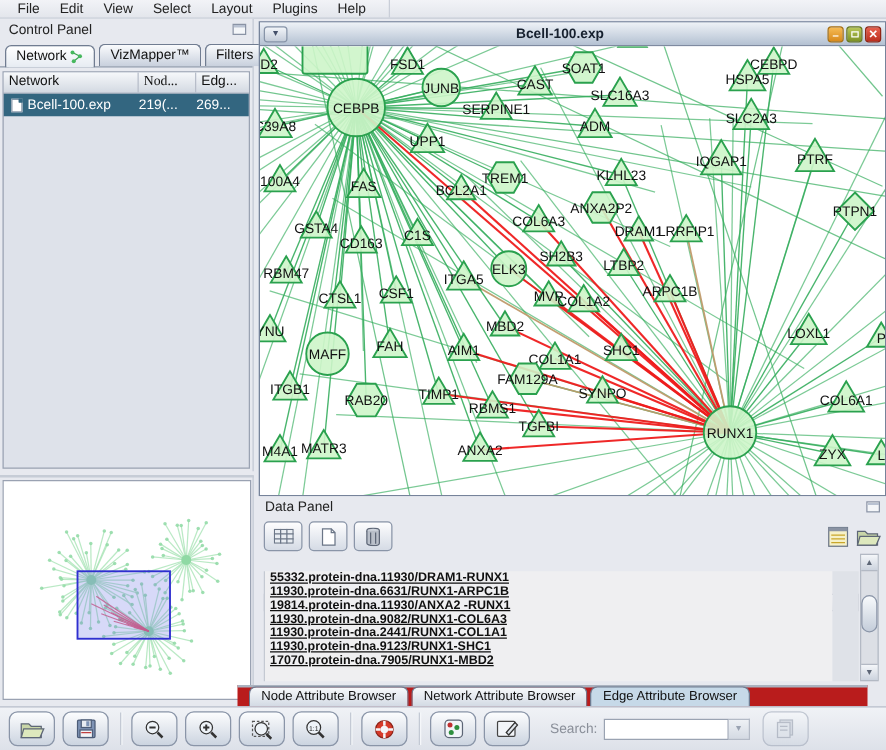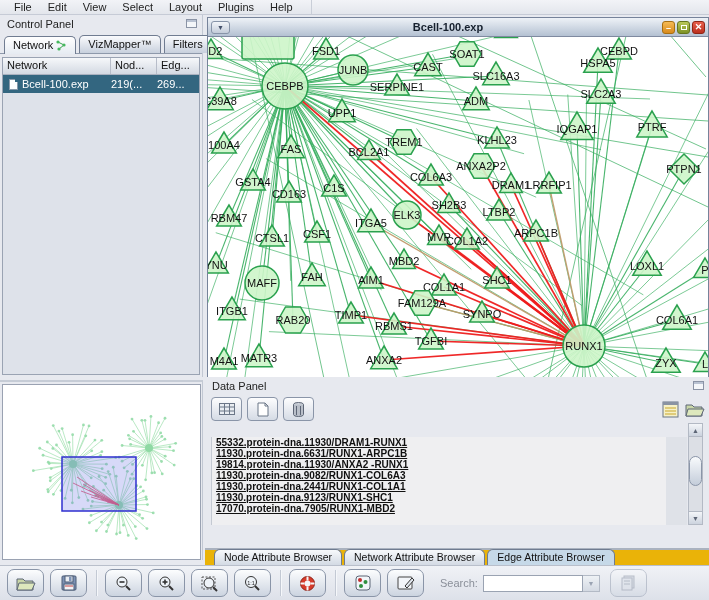--- a/index.html
+++ b/index.html
@@ -25,21 +25,21 @@
   .cp-tabs { display:flex; align-items:flex-end; height:22px; padding-left:4px;
     border-bottom:1px solid #8e99ab; }
   .cp-tab { border:1px solid #707c91; border-bottom:none; border-radius:5px 5px 0 0;
     padding:2px 8px 3px 8px; margin-right:3px; font-size:11px;
     background:linear-gradient(#fafbfd,#c8d0dd); display:flex; align-items:center; gap:3px; }
   .cp-tab.sel { background:linear-gradient(#ffffff,#e6ebf2); position:relative; top:1px; }
   .cp-table { margin:3px 2px 0 2px; border:1px solid #9aa3b3; background:#dee2ea; height:318px; }
   .cp-thead { display:flex; height:17px; background:linear-gradient(#f6f8fa,#d3d9e2);
     border-bottom:1px solid #aab1bf; font-size:11px; }
   .cp-th { padding:1px 4px; border-right:1px solid #b7bdc9; overflow:hidden; white-space:nowrap; }
-  .cp-th.c1 { flex:1; } .cp-th.c2 { width:46px; } .cp-th.c3 { width:42px; border-right:none; }
+  .cp-th.c1 { flex:1; } .cp-th.c2 { width:46px;font-family:Liberation Serif, serif; } .cp-th.c3 { width:42px; border-right:none; }
   .cp-row { display:flex; height:18px; align-items:center; background:#336680; color:#fff; font-size:11px; }
   .cp-cell.c1 { flex:1; display:flex; align-items:center; gap:4px; padding-left:6px; overflow:hidden; }
   .cp-cell.c2 { width:46px; } .cp-cell.c3 { width:42px; }
   .doc-icon { width:9px; height:11px; background:#fff; border:1px solid #8899aa; position:relative; flex:none; }
   .doc-icon:after { content:""; position:absolute; right:-1px; top:-1px; border:3px solid;
     border-color:#b9c4d2 #336680 #fff0 #fff0; border-width:3px 3px 0 0;
     border-top-color:#336680; border-right-color:#336680; }
 
   
   .birdseye { position:absolute; left:0; top:380px; width:203px; height:180px;
@@ -60,21 +60,21 @@
   .win-btn { width:13px; height:13px; border-radius:3px; display:flex; align-items:center;
     justify-content:center; font-size:9px; font-weight:bold; color:#fff; line-height:1; }
   .win-min { background:linear-gradient(#f6bb55,#d88a1c); border:1px solid #a76f12; align-items:flex-end; }
   .win-max { background:linear-gradient(#b9c75a,#7d9226); border:1px solid #65761e; }
   .win-close { background:linear-gradient(#e8604e,#bb2f1e); border:1px solid #8f2415; }
   .win-max i { display:block; width:6px; height:5px; border:1px solid #fff; }
   .net-canvas { position:relative; width:500px; height:359px; background:#fff; overflow:hidden; }
   .net-canvas svg { display:block; }
 
   
-  .data-panel { position:absolute; left:205px; top:377px; width:504px; height:151px; background:#e7e9ef; }
+  .data-panel { position:absolute; left:205px; top:397px; width:504px; height:151px; background:#e7e9ef; }
   .dp-toolbar { height:30px; display:flex; align-items:center; padding:2px 4px 2px 6px; gap:5px; }
   .dp-btn { width:31px; height:24px; border:1px solid #8a95a8; border-radius:4px;
     background:linear-gradient(#fdfdfe,#d5dbe5); display:flex; align-items:center; justify-content:center; }
   .dp-right { margin-left:auto; display:flex; gap:6px; align-items:center; }
   .dp-table { position:absolute; left:6px; right:22px; top:46px; height:102px; }
   .dp-thead { height:14px; background:linear-gradient(#f3f5f8,#d6dbe3); border:1px solid #aab1bf;
     font-size:10px; text-align:center; line-height:13px; color:#222;margin-top:32px; }
   .dp-list { position:absolute; left:0; top:14px; width:455px; height:88px; background:#efeff1;
     border-left:1px solid #c4c9d2; overflow:hidden;text-decoration:underline; }
   .dp-row { height:11px; font-size:10px; font-weight:bold; color:#101010; padding-left:4px;
@@ -82,22 +82,22 @@
   .dp-rest { position:absolute; left:455px; top:14px; right:0; height:88px; background:#dfe2e8; }
   .dp-scroll { position:absolute; right:6px; top:46px; width:15px; height:102px;
     background:#dcdfe5; border:1px solid #b3b9c4; }
   .sc-arrow { height:13px; display:flex; align-items:center; justify-content:center;
     font-size:7px; color:#5d6676; background:linear-gradient(#f4f6f9,#ccd3de); border-bottom:1px solid #b3b9c4; }
   .sc-arrow.down { position:absolute; bottom:0; width:100%; border-top:1px solid #b3b9c4; border-bottom:none; }
   .sc-thumb { position:absolute; left:0px; top:32px; width:13px; height:30px;
     background:linear-gradient(#f8fafc,#c4cdda); border:1px solid #8a95a8; border-radius:7px; }
 
   
-  .ab-tabs { position:absolute; left:205px; top:548px; width:504px; height:17px;
-    border-top:2px solid #aab2bf; display:flex; align-items:flex-end; padding-left:9px; background:#eab308; }
+  .ab-tabs { position:absolute; left:190px; top:548px; width:504px; height:17px;
+    border-top:2px solid #aab2bf; display:flex; align-items:flex-end; padding-left:9px; background:#b91c1c; }
   .ab-tab { border:1px solid #6f7b90; border-bottom:none; border-radius:6px 6px 0 0;
     padding:1px 9px 2px 9px; margin-right:2px; font-size:10.5px;
     background:linear-gradient(#f7f9fb,#d3dae4); white-space:nowrap; }
   .ab-tab.sel { background:#c6d9e8; }
 
   
   .toolbar { position:absolute; left:0; top:565px; width:709px; height:35px;
     background:linear-gradient(#f0f2f6,#dde1e9); border-top:1px solid #b9bfcb;
     display:flex; align-items:center; padding-left:7px; }
   .tb-btn { width:37px; height:28px; border:1px solid #8a95a8; border-radius:7px;

